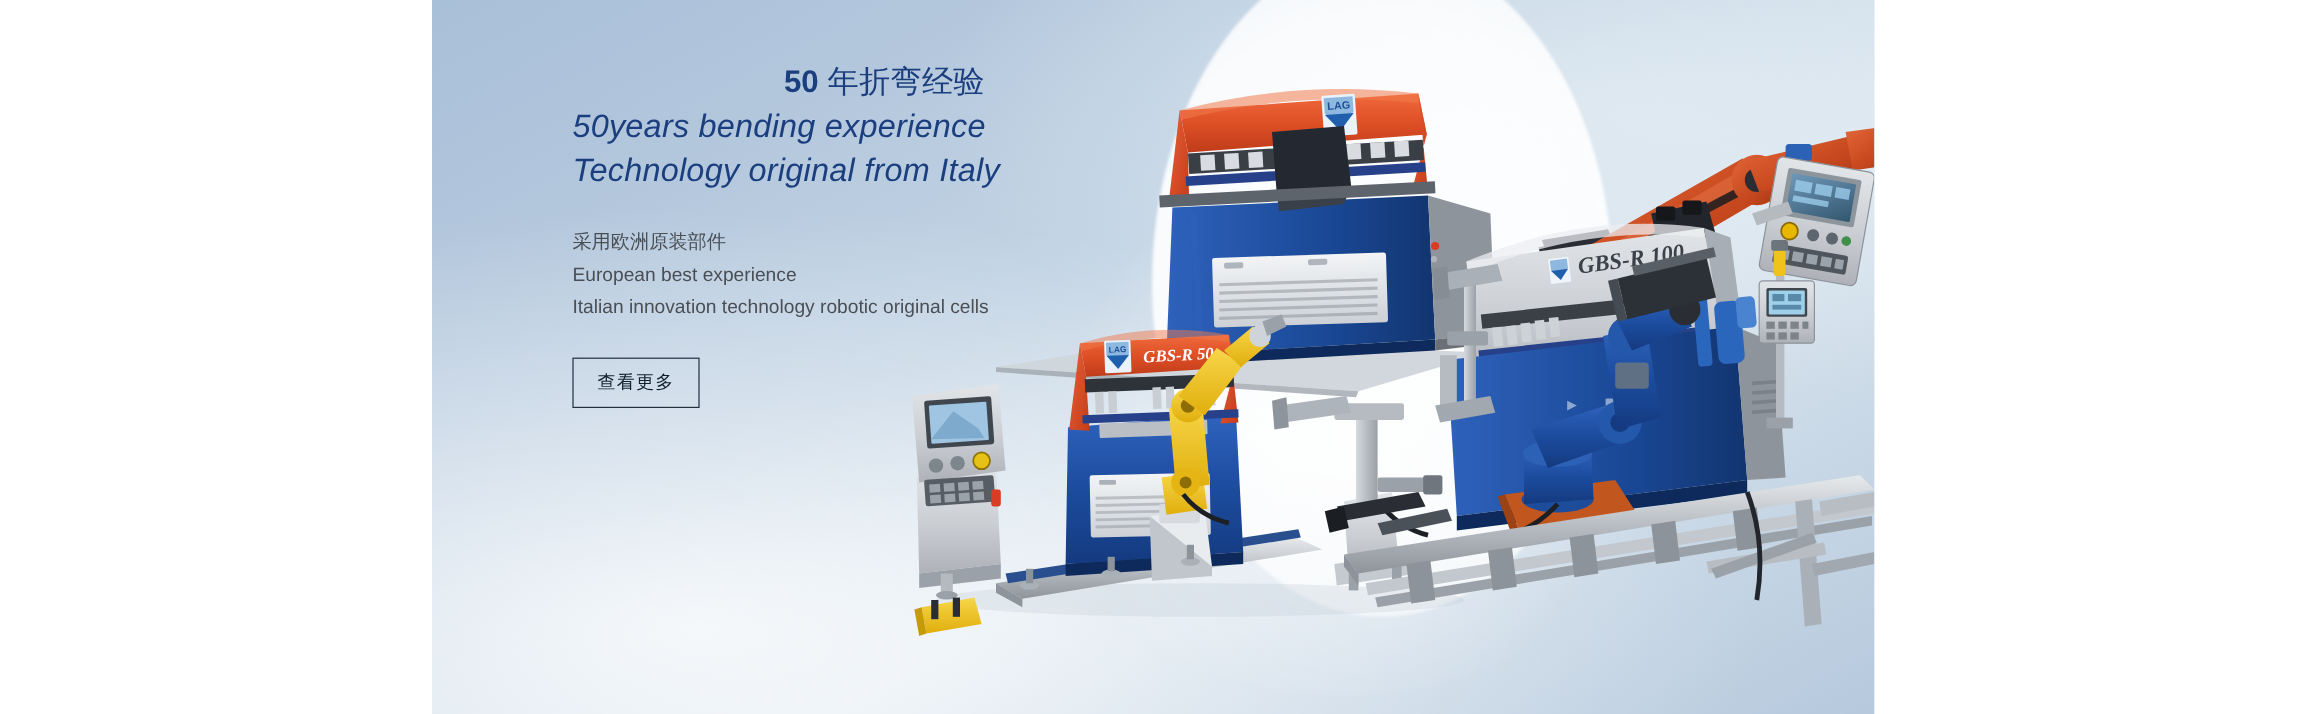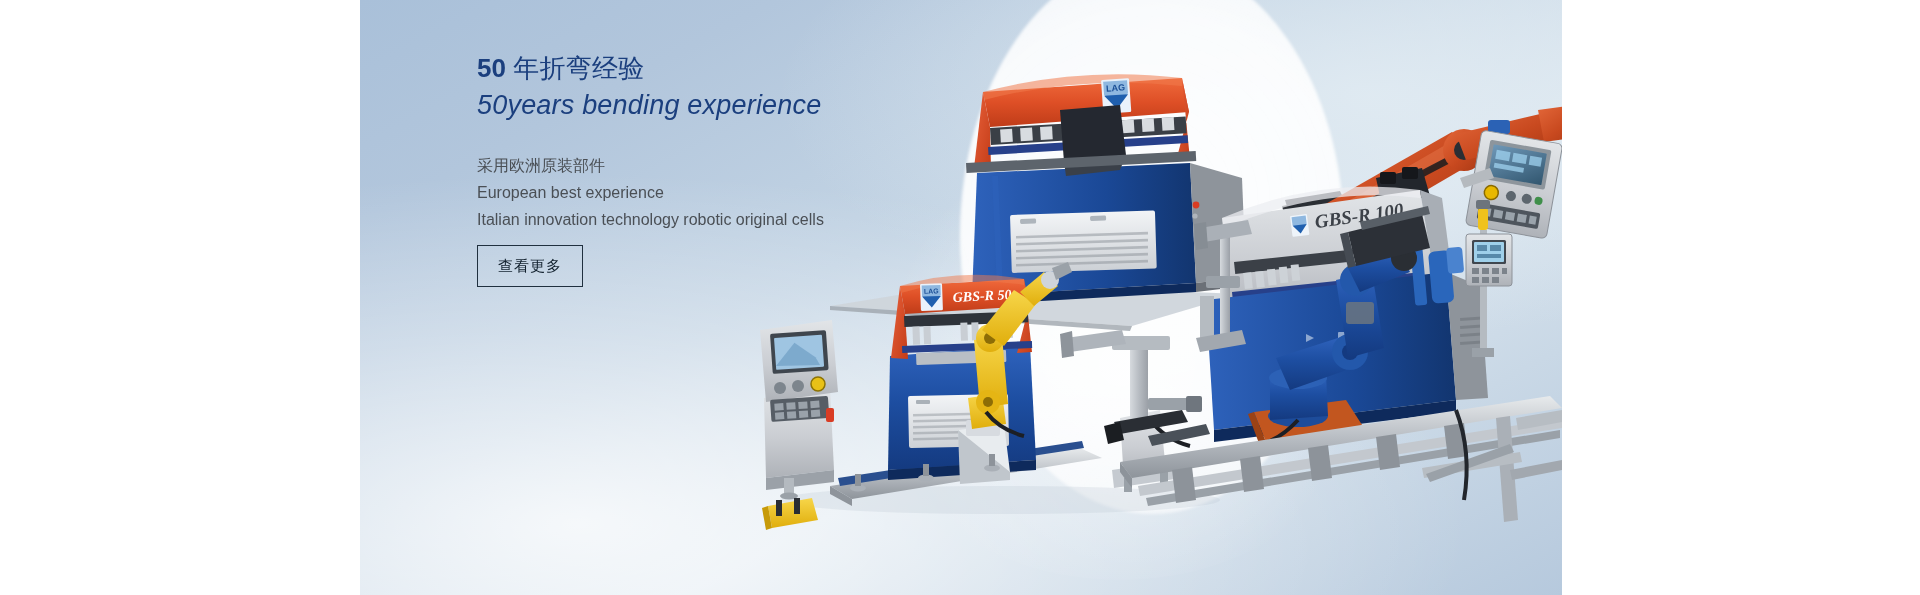--- a/index.html
+++ b/index.html
@@ -75,35 +75,35 @@
     font-size: 27px;
     line-height: 37px;
     letter-spacing: 0.2px;
     white-space: nowrap;
   }
   .headline .num {
     font-weight: 700;
     letter-spacing: 0px;
   }
   .h-line { margin: 0; padding: 0; }
-  .h-line.cn { font-size: 26px; }
+  .h-line.cn { font-size: 26px; text-align: center; }
   .h-line.en { font-size: 27px; font-style: italic; }
 
   .sub {
     margin-top: 28px;
     color: #4a4f55;
     font-size: 16px;
     line-height: 27px;
     white-space: nowrap;
   }
   .sub .s-line { margin: 0; }
 
   .more-btn {
     display: inline-block;
-    margin-top: 12px;
+    margin-top: 28px;
     padding: 10px 20px 11px 20px;
     border: 1px solid #20303f;
     background: transparent;
     color: #11202d;
     font-size: 15px;
     line-height: 19px;
     font-family: "Liberation Sans", sans-serif;
     cursor: pointer;
     letter-spacing: 1px;
   }
@@ -589,20 +589,21 @@
     </div>
 
     <div class="copy">
 
       <div class="headline">
         <p class="h-line cn"><span class="num">50</span><span> 年折弯经验</span></p>
 
         <p class="h-line en">50years bending experience</p>
 
 
+        <p class="h-line en">Technology original from Italy</p>
       </div>
 
       <div class="sub">
         <p class="s-line">采用欧洲原装部件</p>
         <p class="s-line">European best experience</p>
         <p class="s-line">Italian innovation technology robotic original cells</p>
       </div>
 
       <button class="more-btn">查看更多</button>
     </div>

